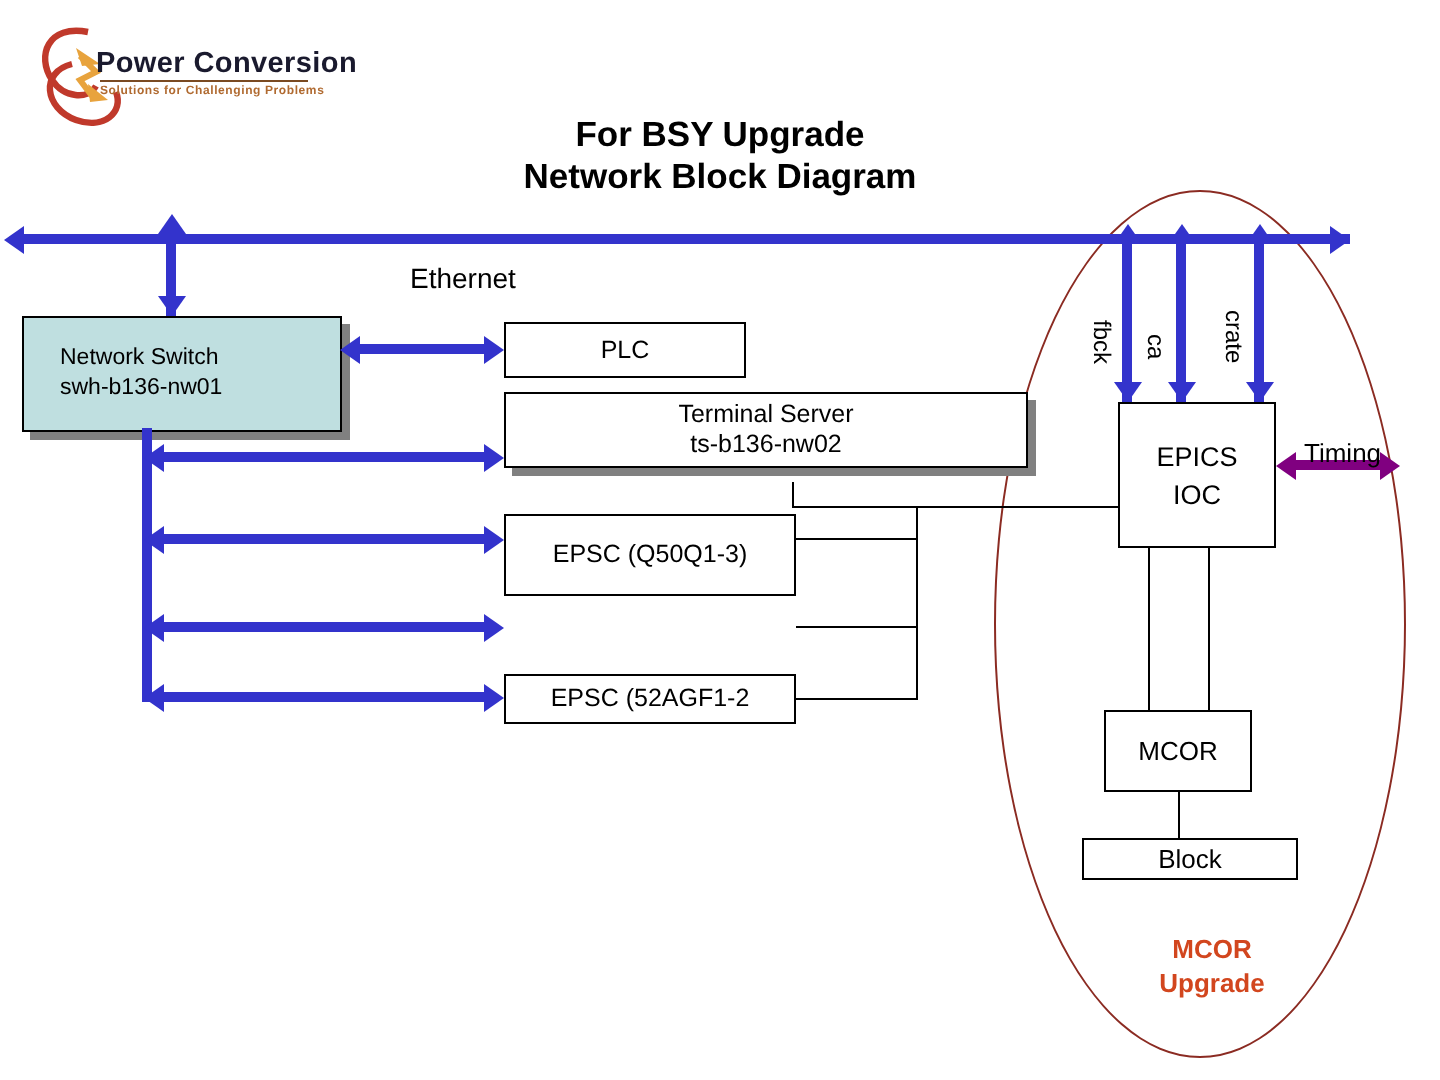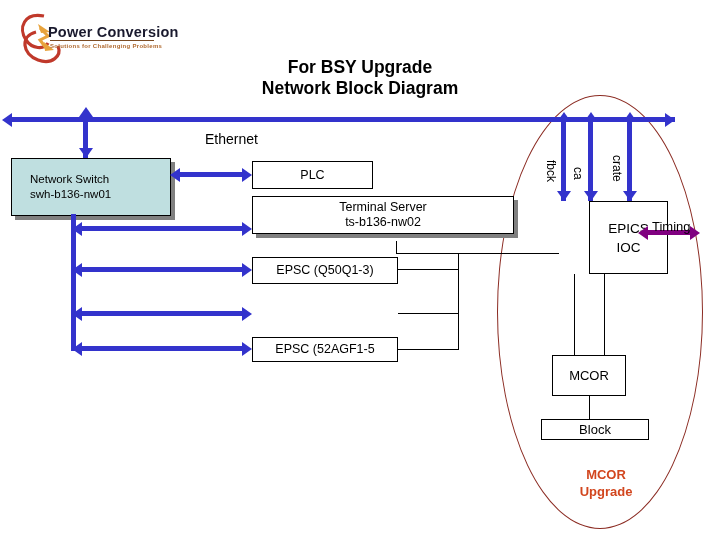--- a/index.html
+++ b/index.html
@@ -28,24 +28,24 @@
   
   .box{position:absolute;border:1.1px solid #000;background:#fff;box-sizing:border-box;
     display:flex;align-items:center;justify-content:center;flex-direction:column;
     font-size:12.5px;line-height:15px;text-align:center;}
   .box.shadow{box-shadow:4px 4px 0 #808080;}
   #switchBox{left:11px;top:158px;width:160px;height:58px;background:#bfdfe0;
     align-items:flex-start;padding-left:18px;justify-content:center;}
   #switchBox .l1,#switchBox .l2{display:block;text-align:center;font-size:11.5px;}
   #plcBox{left:252px;top:161px;width:121px;height:28px;}
   #tsBox{left:252px;top:196px;width:262px;height:38px;}
-  #epsc1{left:252px;top:257px;width:146px;height:27px;text-align:center;}
+  #epsc1{left:252px;top:257px;width:146px;height:41px;text-align:center;}
   #epsc2{left:252px;top:301px;width:146px;height:25px;}
   #epsc3{left:252px;top:337px;width:146px;height:25px;}
-  #iocBox{left:559px;top:201px;width:79px;height:73px;font-size:13.5px;line-height:19px;margin-left:30px;}
+  #iocBox{left:559px;top:201px;width:79px;height:73px;font-size:13.5px;line-height:19px;}
   #mcorBox{left:552px;top:355px;width:74px;height:41px;font-size:13px;}
   #bulkBox{left:541px;top:419px;width:108px;height:21px;font-size:13px;}
 
   
   #ethLabel{left:205px;top:131px;font-size:14px;}
   #timingLabel{left:652px;top:219px;font-size:13px;}
   #mcorUpLabel{left:556px;top:466px;width:100px;text-align:center;font-size:13px;
     font-weight:bold;color:#D2461E;line-height:17px;}
   .vlabel{position:absolute;font-size:12px;color:#000;
     transform:rotate(90deg);transform-origin:left top;white-space:nowrap;}
@@ -141,21 +141,21 @@
 
   <div class="box shadow" id="tsBox">
     <span>Terminal Server</span>
     <span>ts-b136-nw02</span>
   </div>
 
   <div class="box" id="epsc1">
     <span>EPSC (Q50Q1-3)</span>
   </div>
   <div class="box" id="epsc3">
-    <span>EPSC (52AGF1-5</span>
+    <span>EPSC (52AGF1-2</span>
   </div>
 
   <div class="thin th-v" style="left:458px;top:253px;height:97px;"></div>
 
   <div class="thin th-h" style="left:458px;top:253px;width:101px;"></div>
 
   <div class="thin th-v" style="left:396px;top:241px;height:12px;"></div>
   <div class="thin th-h" style="left:396px;top:253px;width:62px;"></div>
 
   <div class="thin th-h" style="left:398px;top:269px;width:60px;"></div>

